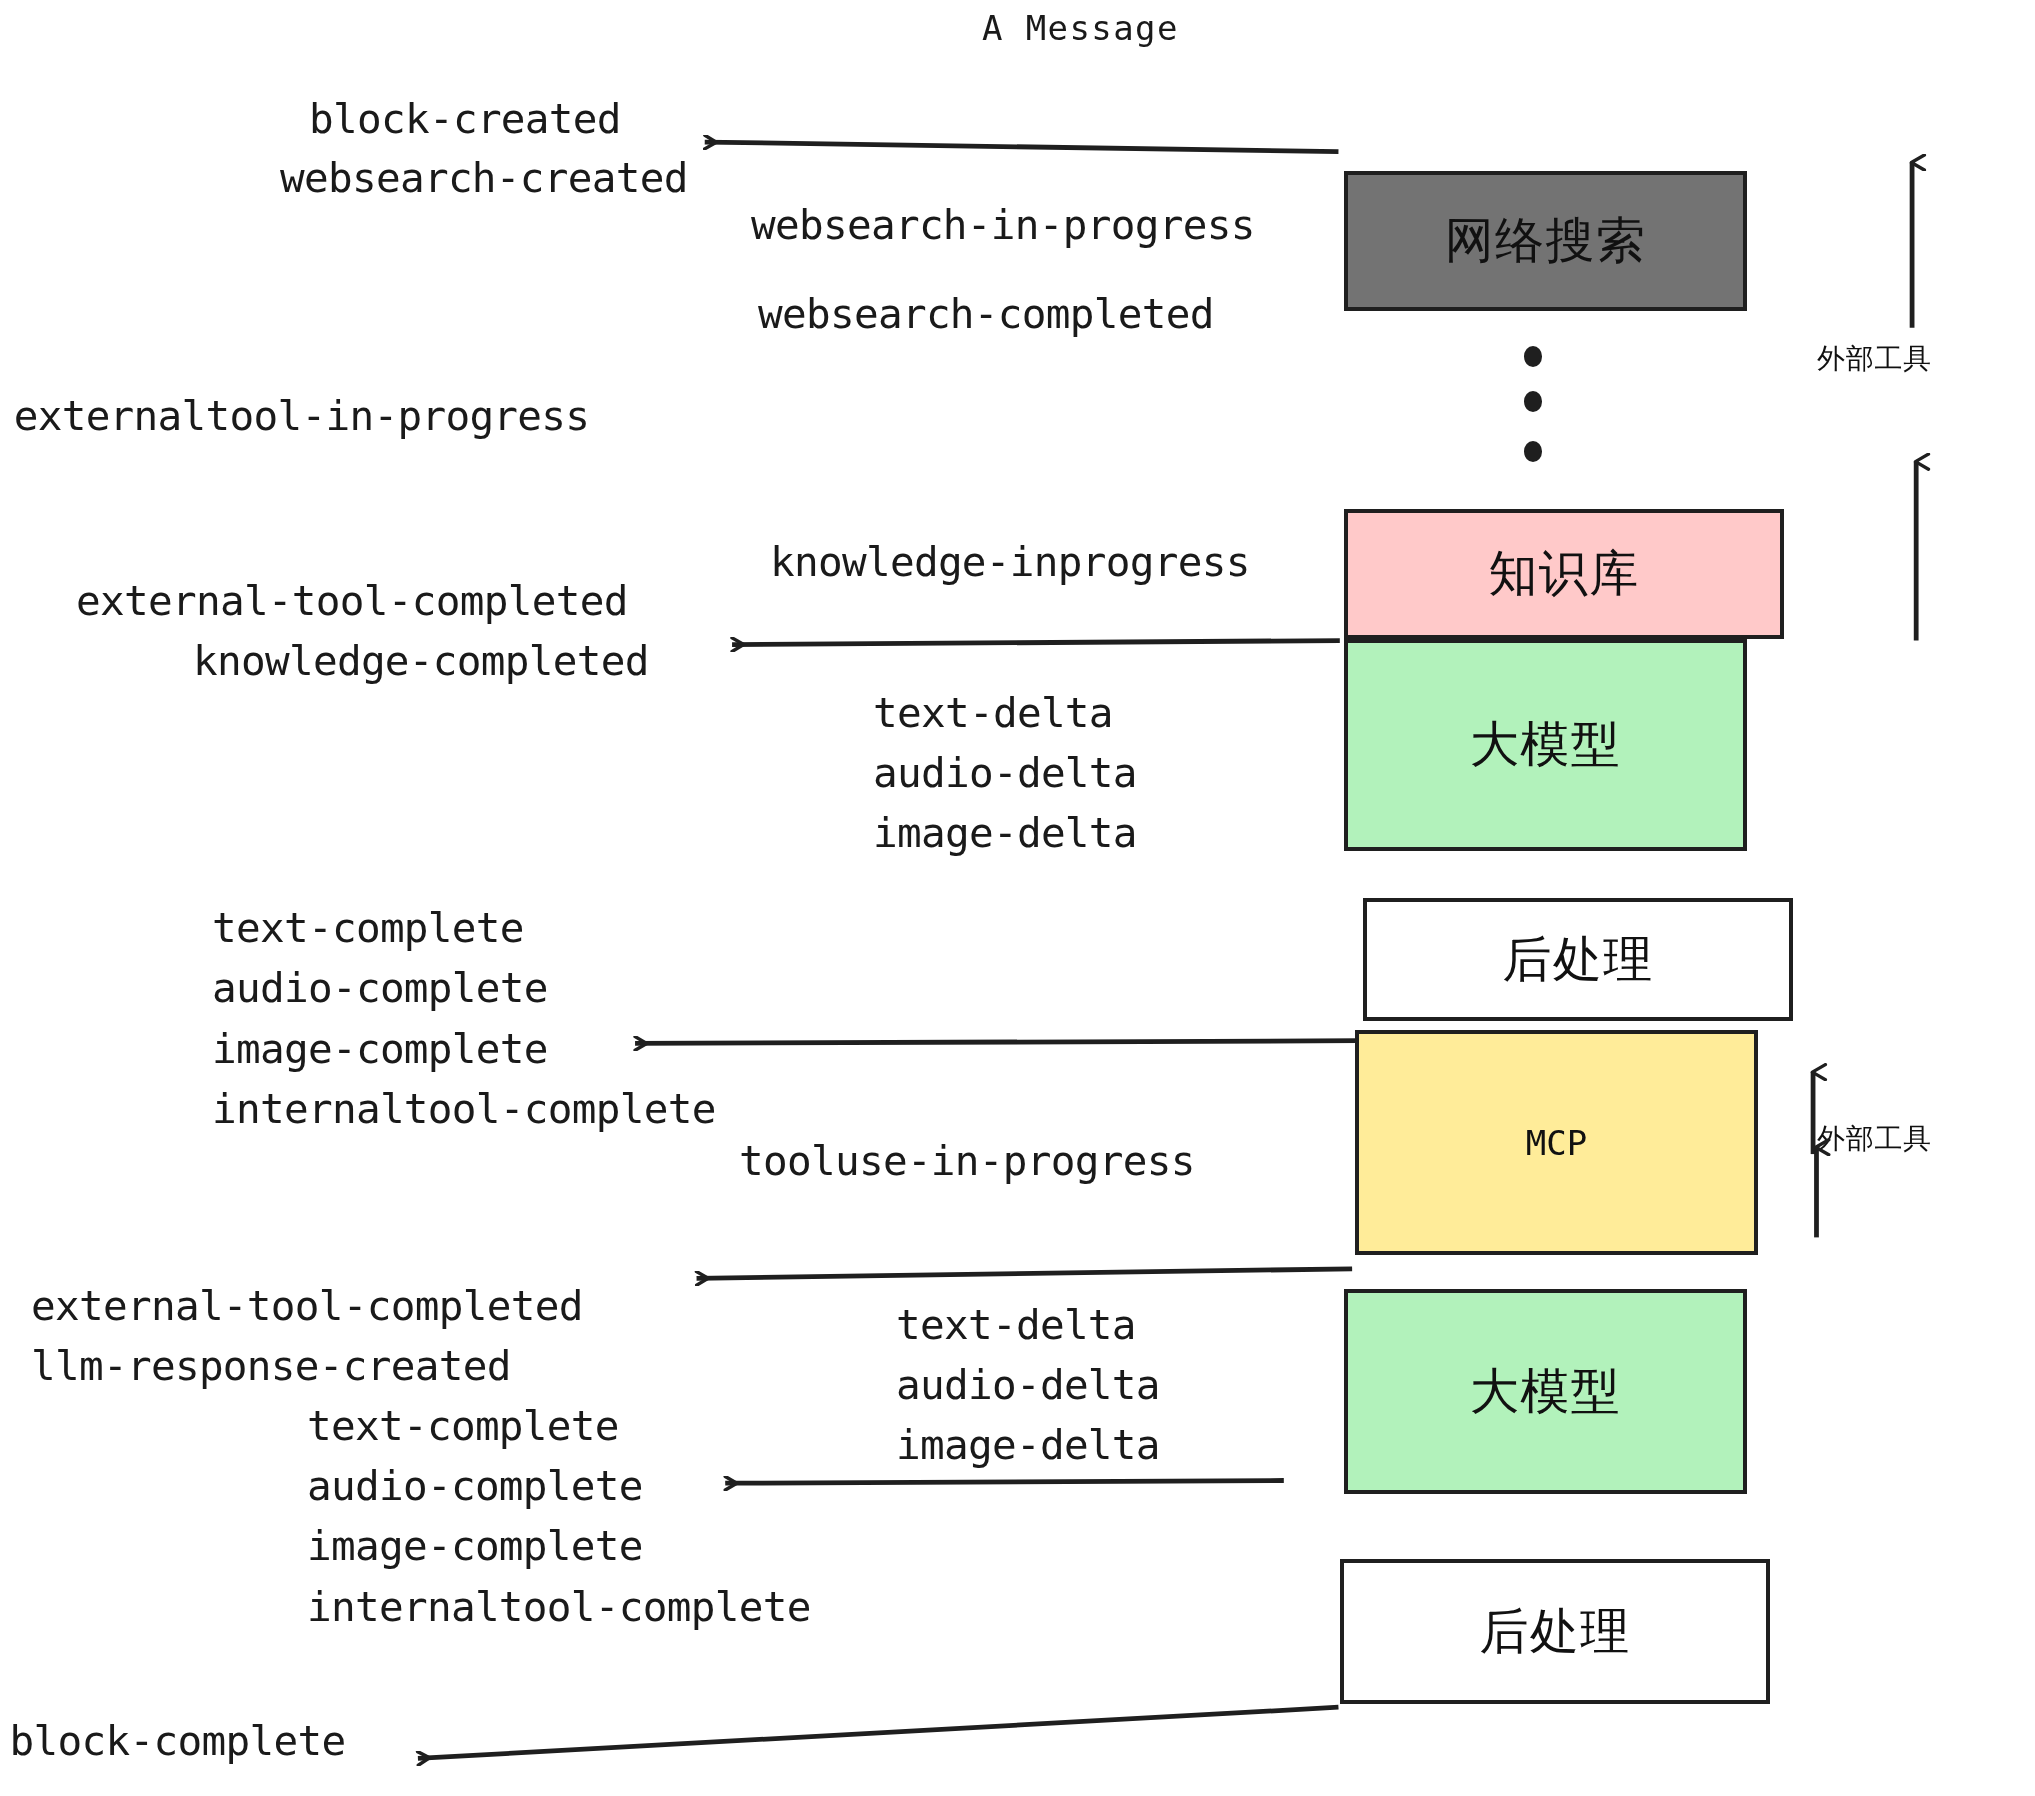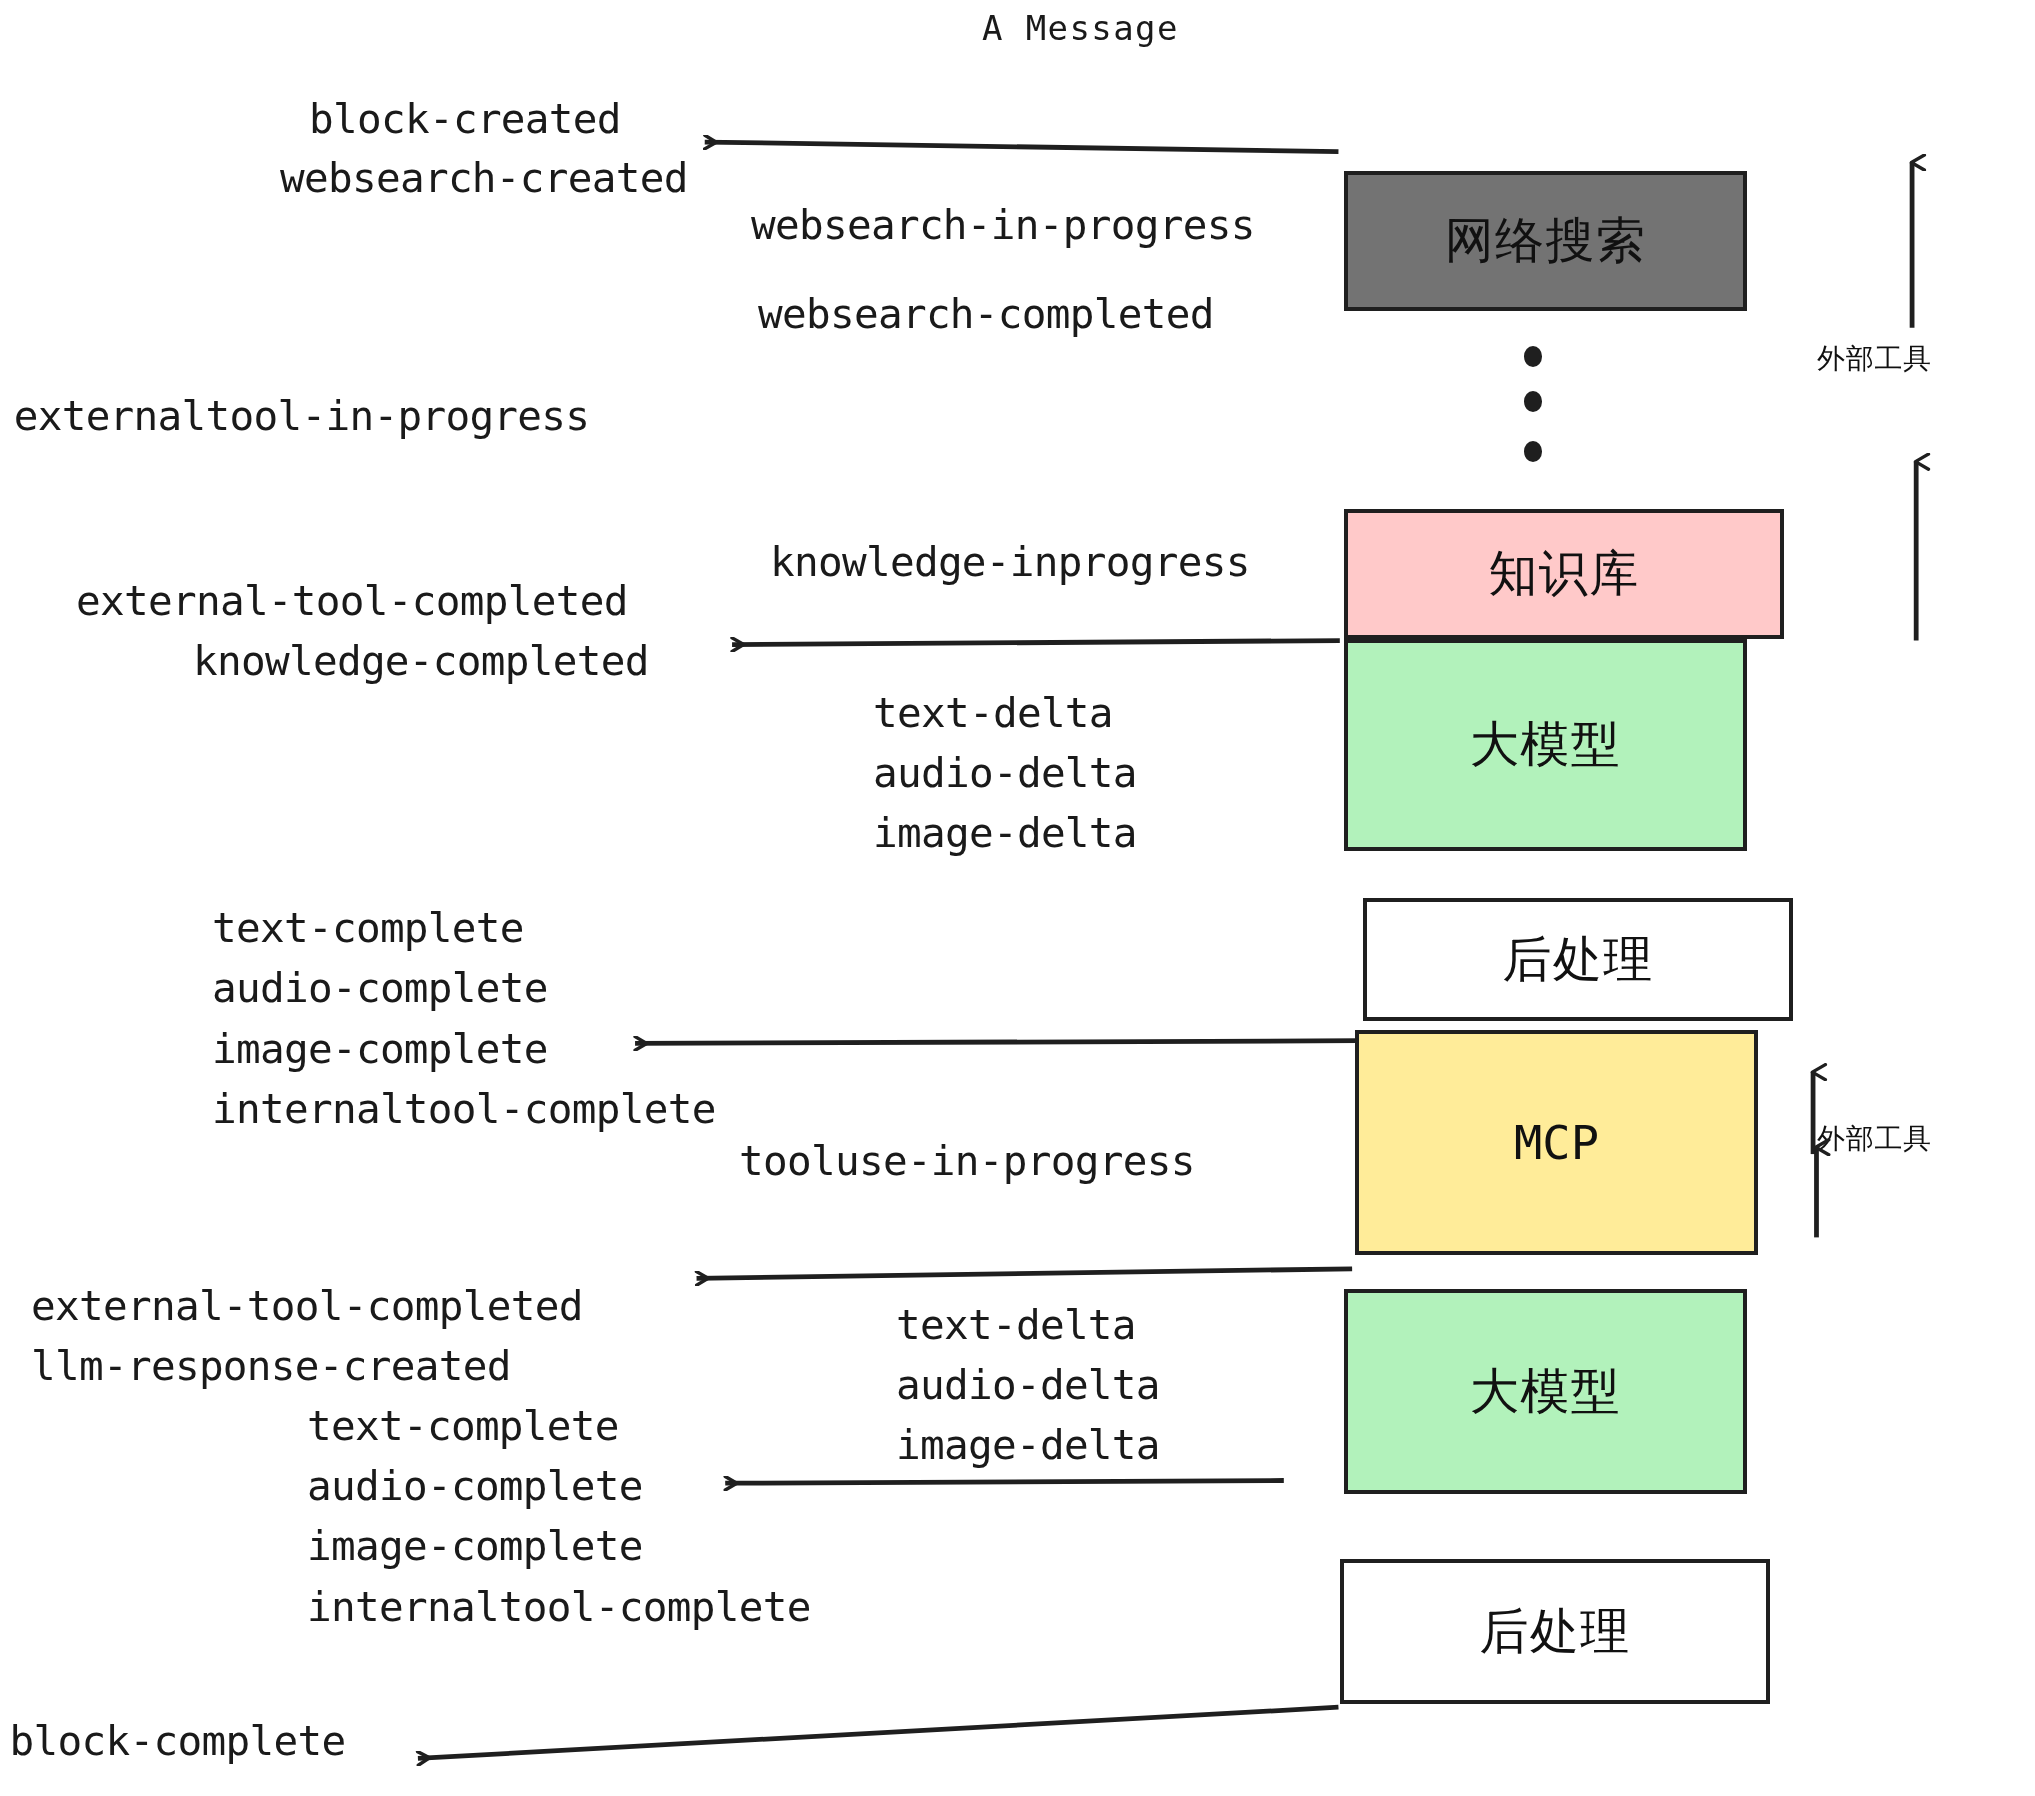--- a/index.html
+++ b/index.html
@@ -45,21 +45,21 @@
     display: flex;
     align-items: center;
     justify-content: center;
     font-family: "DejaVu Sans", "Liberation Sans", sans-serif;
     font-size: 49px;
     color: #111111;
     letter-spacing: 1.4px;
   }
   .box.mcp-box {
     font-family: "DejaVu Sans Mono", "Liberation Mono", monospace;
-    font-size: 47px;
+    font-size: 34px;
     letter-spacing: 0px;
   }
   .dot {
     position: absolute;
     width: 18px;
     height: 20.5px;
     border-radius: 50%;
     background: #1f1f1f;
   }
   .sidelabel {

